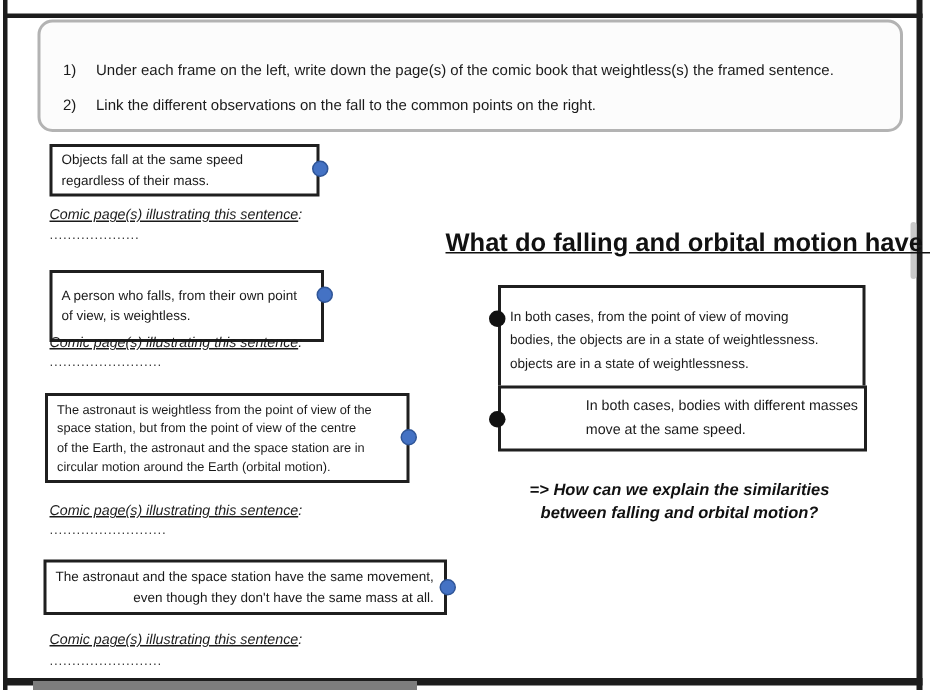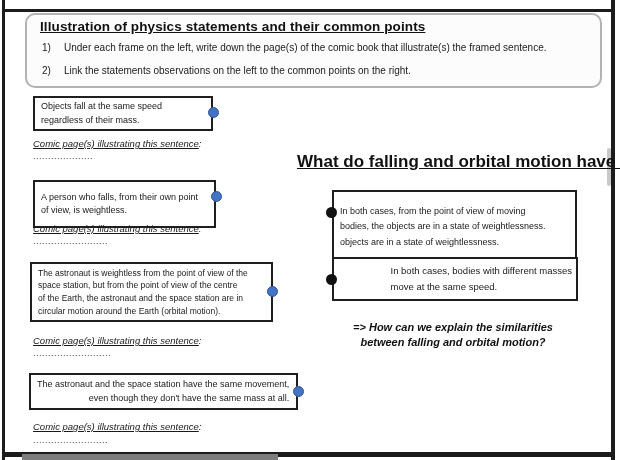--- a/index.html
+++ b/index.html
@@ -99,26 +99,25 @@
 <div class="page">
 
   <div class="frame-edge edge-left"></div>
   <div class="frame-edge edge-right"></div>
   <div class="frame-edge edge-top"></div>
   <div class="frame-edge edge-bottom"></div>
   <div class="bottom-grey-bar"></div>
   <div class="scroll-thumb"></div>
 
   <div class="header-box"></div>
-  <div class="doc-title">Illustration of physics statements and their common points</div>
   <div class="instr instr-1">
-    <span class="num">1)</span><span>Under each frame on the left, write down the page(s) of the comic book that illustrate(s) the framed sentence.</span>
+    <span class="num">1)</span><span>Under each frame on the left, write down the page(s) of the comic book that weightless(s) the framed sentence.</span>
   </div>
   <div class="instr instr-2">
-    <span class="num">2)</span><span>Link the statements observations on the left to the common points on the right.</span>
+    <span class="num">2)</span><span>Link the different observations on the fall to the common points on the right.</span>
   </div>
 
   <div class="stmt-box box-l1">
     <div class="stmt-text">Objects fall at the same speed
 regardless of their mass.</div>
   </div>
   <div class="dot dot-blue dot-l1"></div>
   <div class="caption cap-1"><span class="u">Comic page(s) illustrating this sentence</span><span>:</span></div>
   <div class="dotline dl-1">....................</div>
 

